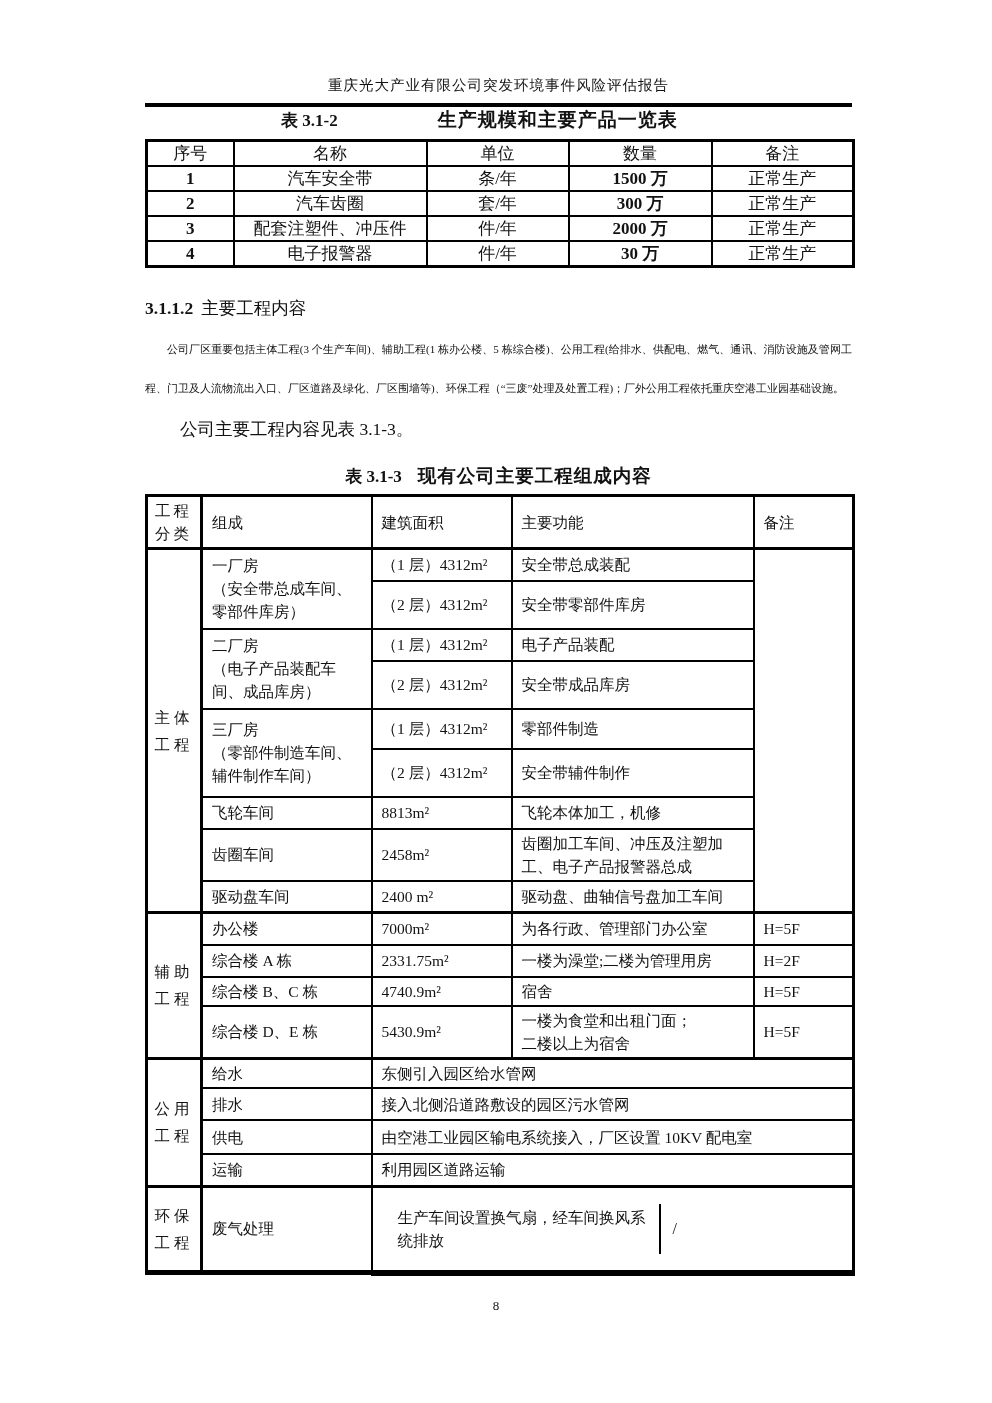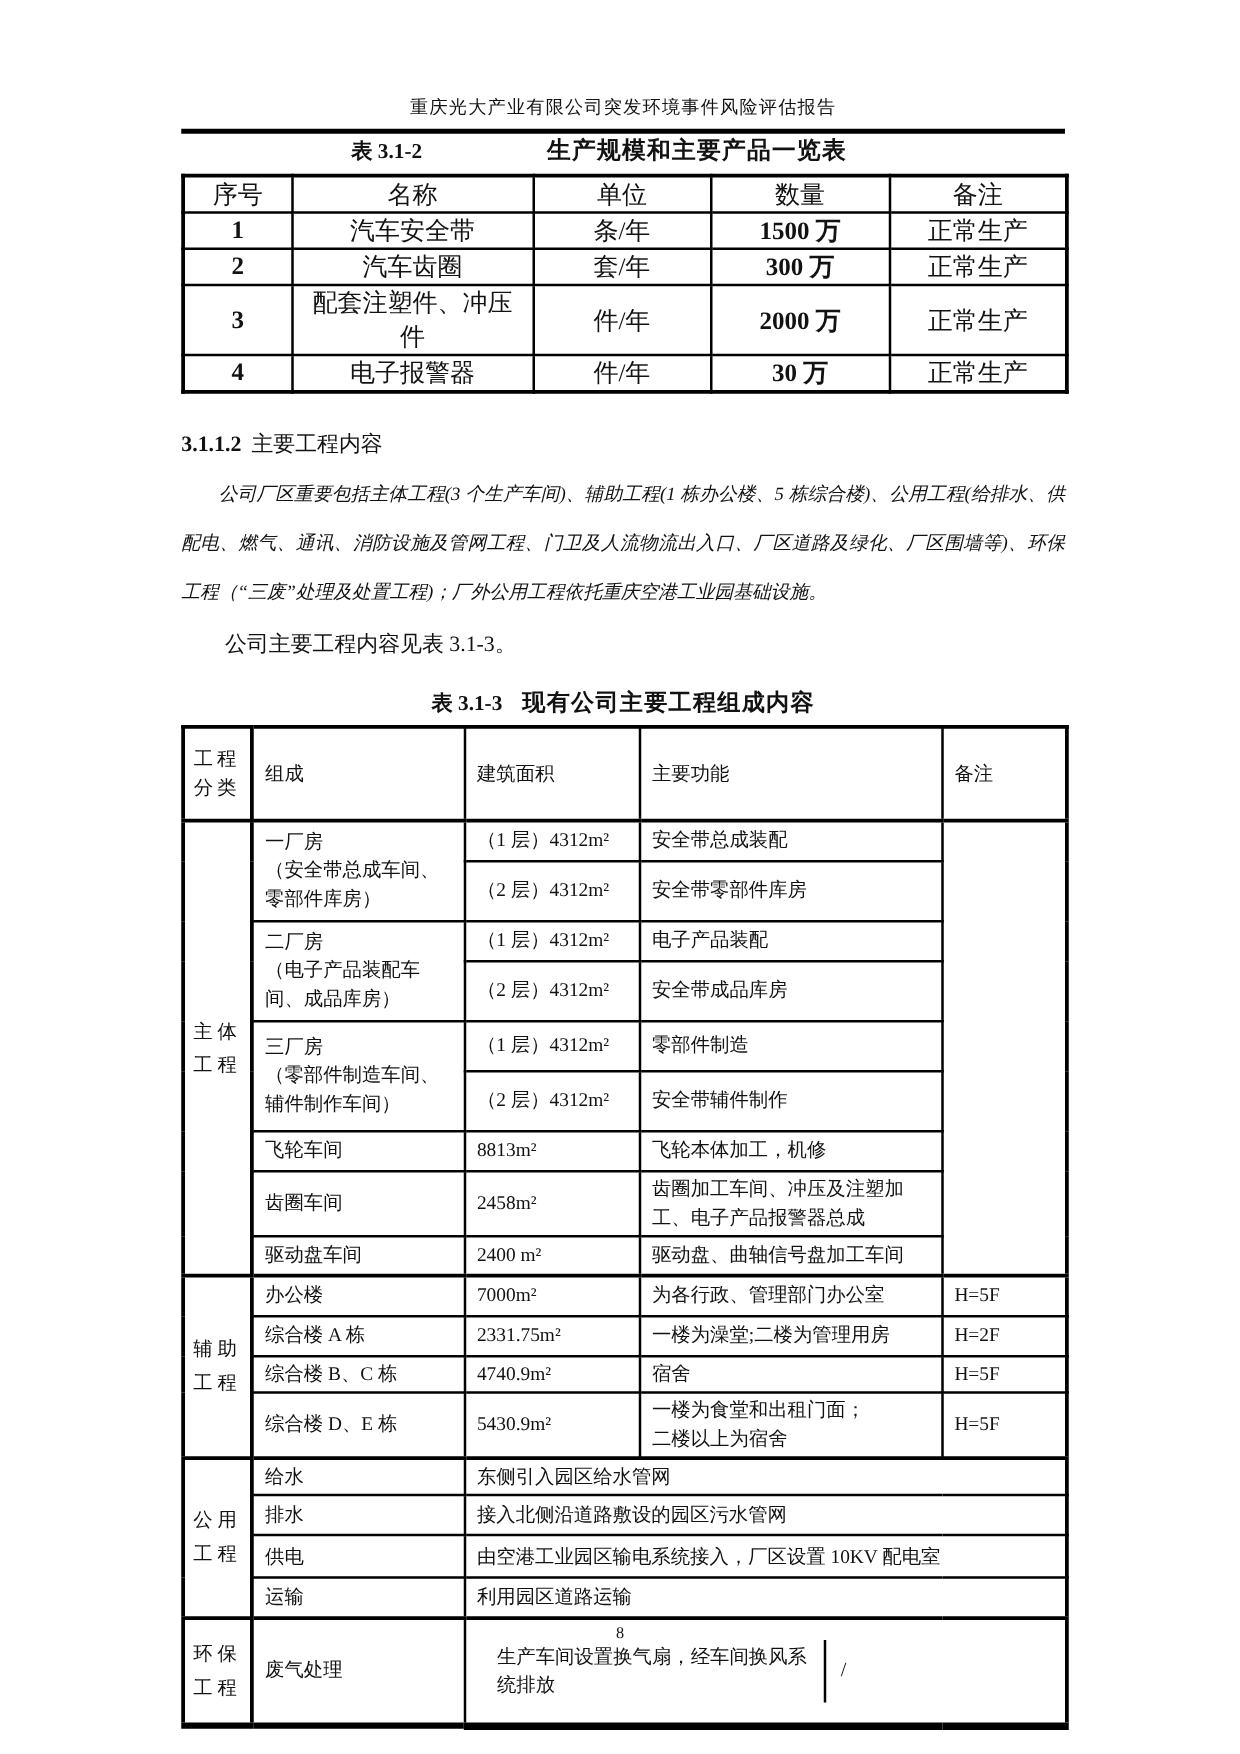--- a/index.html
+++ b/index.html
@@ -24,35 +24,35 @@
                      font-weight: bold; font-size: 19px; letter-spacing: 1px; margin-left: 100px; }
   .cap2 { margin-top: 14px; text-align: center; margin-bottom: 6px; }
   .cap2 .cap-label { font-weight: bold; font-size: 17px; }
   .cap2 .cap-title { font-family: "Liberation Sans", "DejaVu Sans", sans-serif;
                      font-weight: bold; font-size: 18.5px; letter-spacing: 1px; margin-left: 12px; }
 
   
   table { border-collapse: collapse; table-layout: fixed; width: 707px; }
   td, th { border: 2px solid #000; font-weight: normal; }
   .t1 { border: 3px solid #000; margin-top: 6px; }
-  .t1 td, .t1 th { text-align: center; vertical-align: middle; font-size: 20px; height: 25px; padding: 0 13px; }
+  .t1 td, .t1 th { text-align: center; vertical-align: middle; font-size: 17px; height: 25px; padding: 0 13px; }
   .t1 .qty { font-weight: bold; }
 
   
   .sec-head { margin-top: 28px; font-size: 17.5px; }
   .sec-head .sec-no { font-weight: bold; margin-right: 8px; }
-  .para { margin-top: 10px; font-size: 15px; line-height: 39px;
-          text-align: justify; text-indent: 2em; font-style: italic; }
+  .para { margin-top: 10px; font-size: 11px; line-height: 39px;
+          text-align: justify; text-indent: 2em; }
   .para2 { font-size: 17.5px; line-height: 39px; text-indent: 2em; margin-top: 2px; }
 
   
   .t2 { border: 3px solid #000; }
   .t2 td { font-size: 15.5px; vertical-align: middle; padding: 2px 6px 2px 9px;
            line-height: 23px; }
-  .t2 .cat { border-right: 3px solid #000; text-align: center; padding: 13px 2px;
+  .t2 .cat { border-right: 3px solid #000; text-align: center; padding: 2px 2px;
              letter-spacing: 4px; line-height: 27px; margin-top: 48px; }
   .t2 .hdr-cat { letter-spacing: 3px; line-height: 23px; text-align: left; padding-left: 7px; }
   .t2 thead td { border-bottom: 3px solid #000; }
   .t2 .pre { white-space: pre-line; }
   .t2 tr.sec-start td { border-top: 3px solid #000; }
   .t2 .thickbot { border-bottom: 5px solid #000; }
   .t2 .split-cell { padding: 16px; border-bottom: 6px solid #000000; }
   .split-wrap { display: flex; align-items: stretch; height: 100%; }
   .split-left { width: 272px; border-right: 2px solid #000; padding: 2px 6px 2px 9px; }
   .split-right { flex: 1; display: flex; align-items: center; padding-left: 12px; font-size: 16px; }

